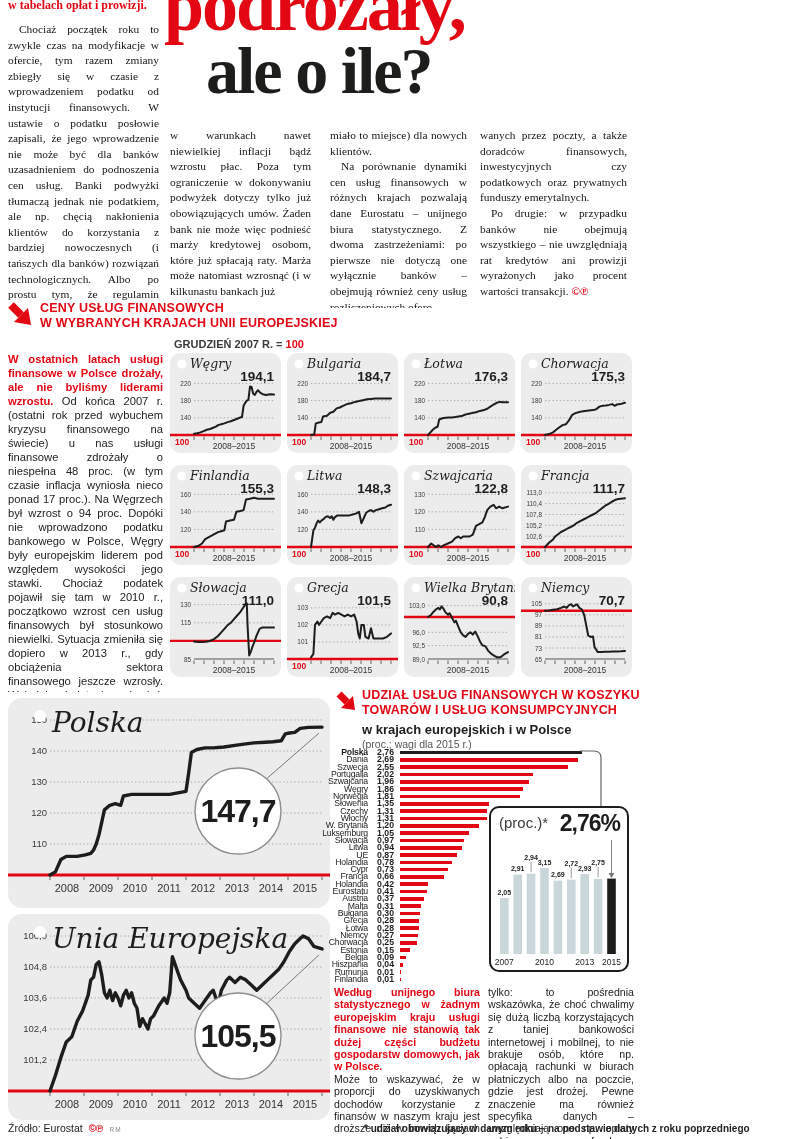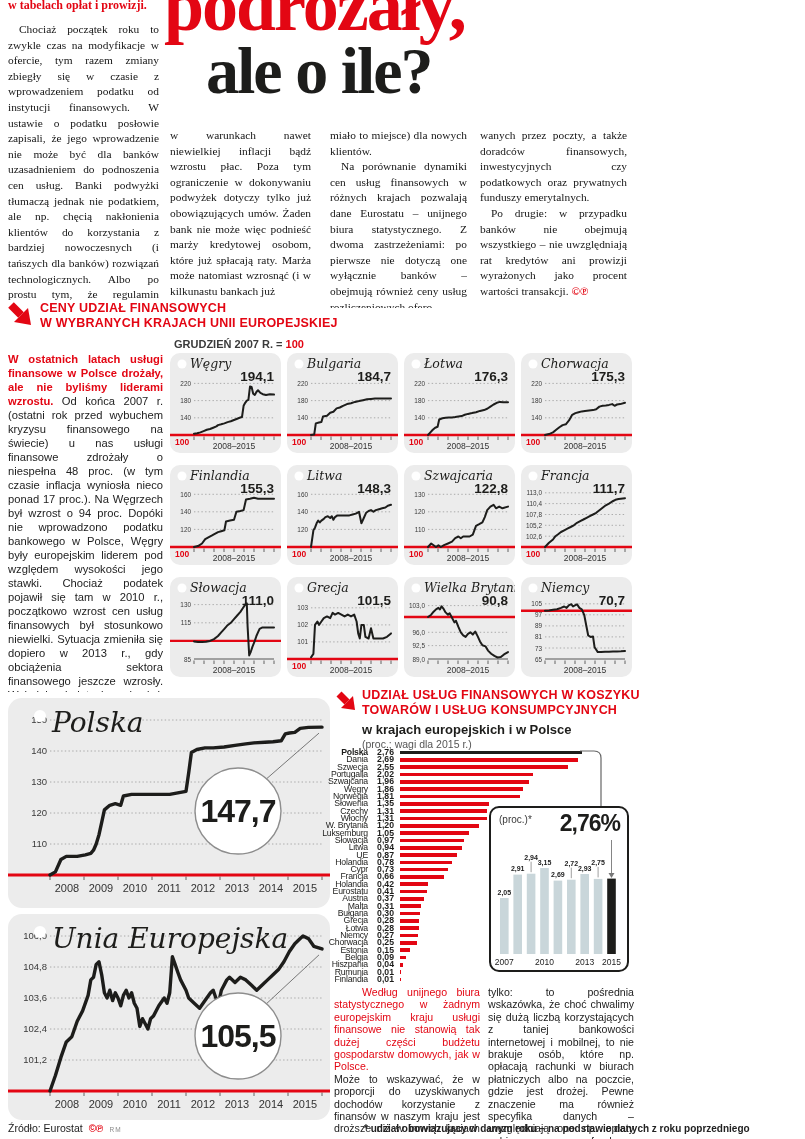--- a/index.html
+++ b/index.html
@@ -31,24 +31,24 @@
   #share-bars{left:318px;top:749px;width:290px;}
   .brow{display:flex;align-items:center;height:7.32px;}
   .bl{width:50px;text-align:right;font-size:8.7px;letter-spacing:-.2px;flex:none;line-height:7px;}
   .bv{width:24px;margin-left:2px;text-align:right;font-weight:bold;font-size:8.7px;flex:none;line-height:7px;}
   .bbar{height:3.6px;margin-left:6px;background:var(--red);flex:none;}
   .brow.hl-row .bl{font-weight:bold;}
   .brow.hl-row .bbar{background:var(--ink);}
   
   #inset{left:489px;top:806px;width:140px;height:166px;background:#fff;border:2px solid var(--ink);
          border-radius:10px;box-sizing:border-box;}
-  .inset-unit{position:absolute;left:8px;top:6px;font-size:10px;color:#3a3a3a;}
+  .inset-unit{position:absolute;left:8px;top:6px;font-size:15px;color:#3a3a3a;}
   .inset-big{position:absolute;right:7px;top:2px;font-size:23px;font-weight:bold;letter-spacing:-1px;color:var(--ink);}
   .outro{font-size:10.6px;line-height:12.4px;text-align:justify;overflow:hidden;color:#222;}
-  .outro .lead{color:var(--red);font-weight:normal;margin-left:28px;}
+  .outro .lead{color:var(--red);font-weight:bold;}
   .footer{left:8px;top:1122px;display:flex;align-items:baseline;gap:6px;font-size:10.5px;color:#222;}
   .rights{color:var(--red);font-size:10px;font-weight:bold;}
   .initials{font-size:6.5px;color:#8a8a8a;letter-spacing:1px;}
   .footnote{left:364px;top:1123px;font-size:10px;font-weight:bold;color:#222;}
 </style>
 </head>
 <body>
 
 <div class="page">
 
@@ -74,21 +74,21 @@
     </p>
   </div>
 
   <span class="abs" style="left:8px;top:302px;">
     <svg width="26" height="26">
         <line x1="3" y1="3" x2="13" y2="13" stroke="#e30613" stroke-width="8"></line>
         <polygon points="23,23 6,20 20,6" fill="#e30613"></polygon>
       </svg>
   </span>
   <div class="abs sec-title" style="left:40px;top:301px;">
-    <div>CENY UDZIAŁ FINANSOWYCH</div>
+    <div>CENY USŁUG FINANSOWYCH</div>
     <div>W WYBRANYCH KRAJACH UNII EUROPEJSKIEJ</div>
   </div>
   <div class="abs base-note" style="left:174px;top:338px;">
     <span>GRUDZIEŃ 2007 R. =</span> <b>100</b>
   </div>
   <div class="abs intro" style="left:8px;top:352px;width:155px;height:340px;">
     <span class="lead">W ostatnich latach usługi finansowe w Polsce drożały, ale nie byliśmy liderami wzrostu.</span>
     <span>Od końca 2007 r. (ostatni rok przed wybuchem kryzysu finansowego na świecie) u nas usługi finansowe zdrożały o niespełna 48 proc. (w tym czasie inflacja wyniosła nieco ponad 17 proc.). Na Węgrzech był wzrost o 94 proc. Dopóki nie wprowadzono podatku bankowego w Polsce, Węgry były europejskim liderem pod względem wysokości jego stawki. Chociaż podatek pojawił się tam w 2010 r., początkowo wzrost cen usług finansowych był stosunkowo niewielki. Sytuacja zmieniła się dopiero w 2013 r., gdy obciążenia sektora finansowego jeszcze wzrosły. W kolejnych latach podwyżek już nie było. Z danych Eurostatu wynika, że od 2007 r. w trzech krajach ceny usług finansowych spadły – najbardziej w Niemczech: o niemal 30 proc.</span>
   </div>
 

